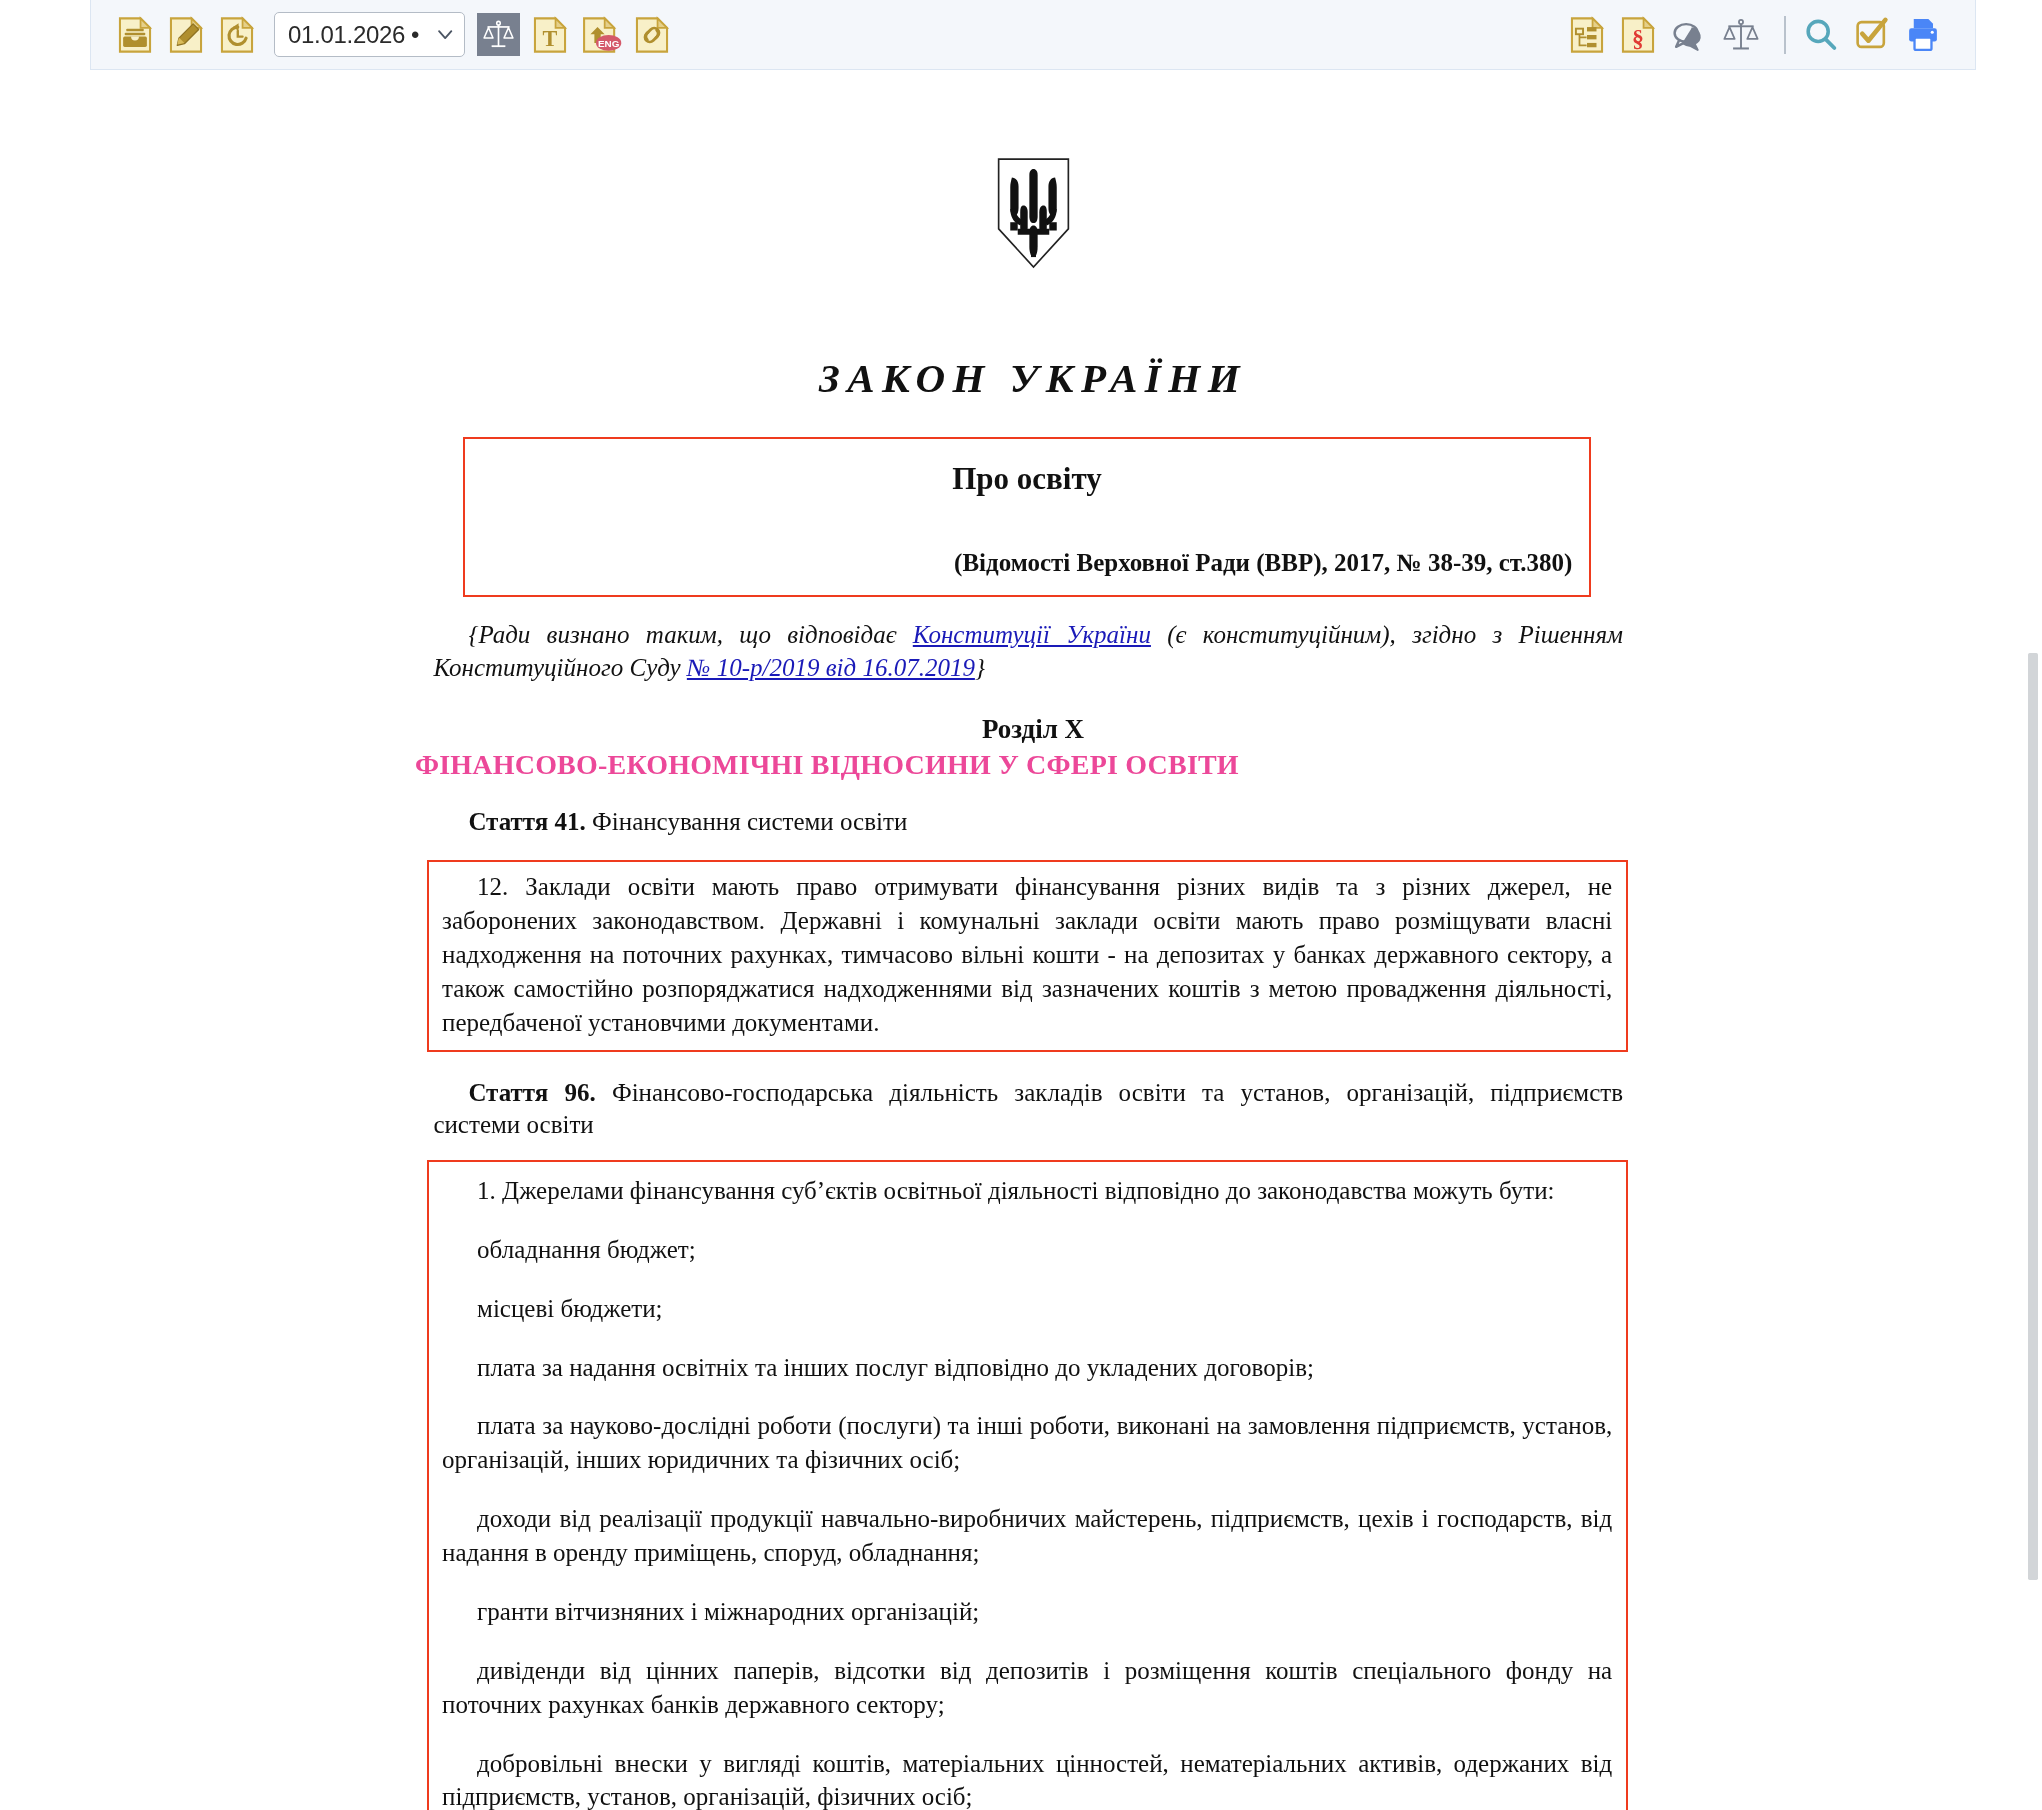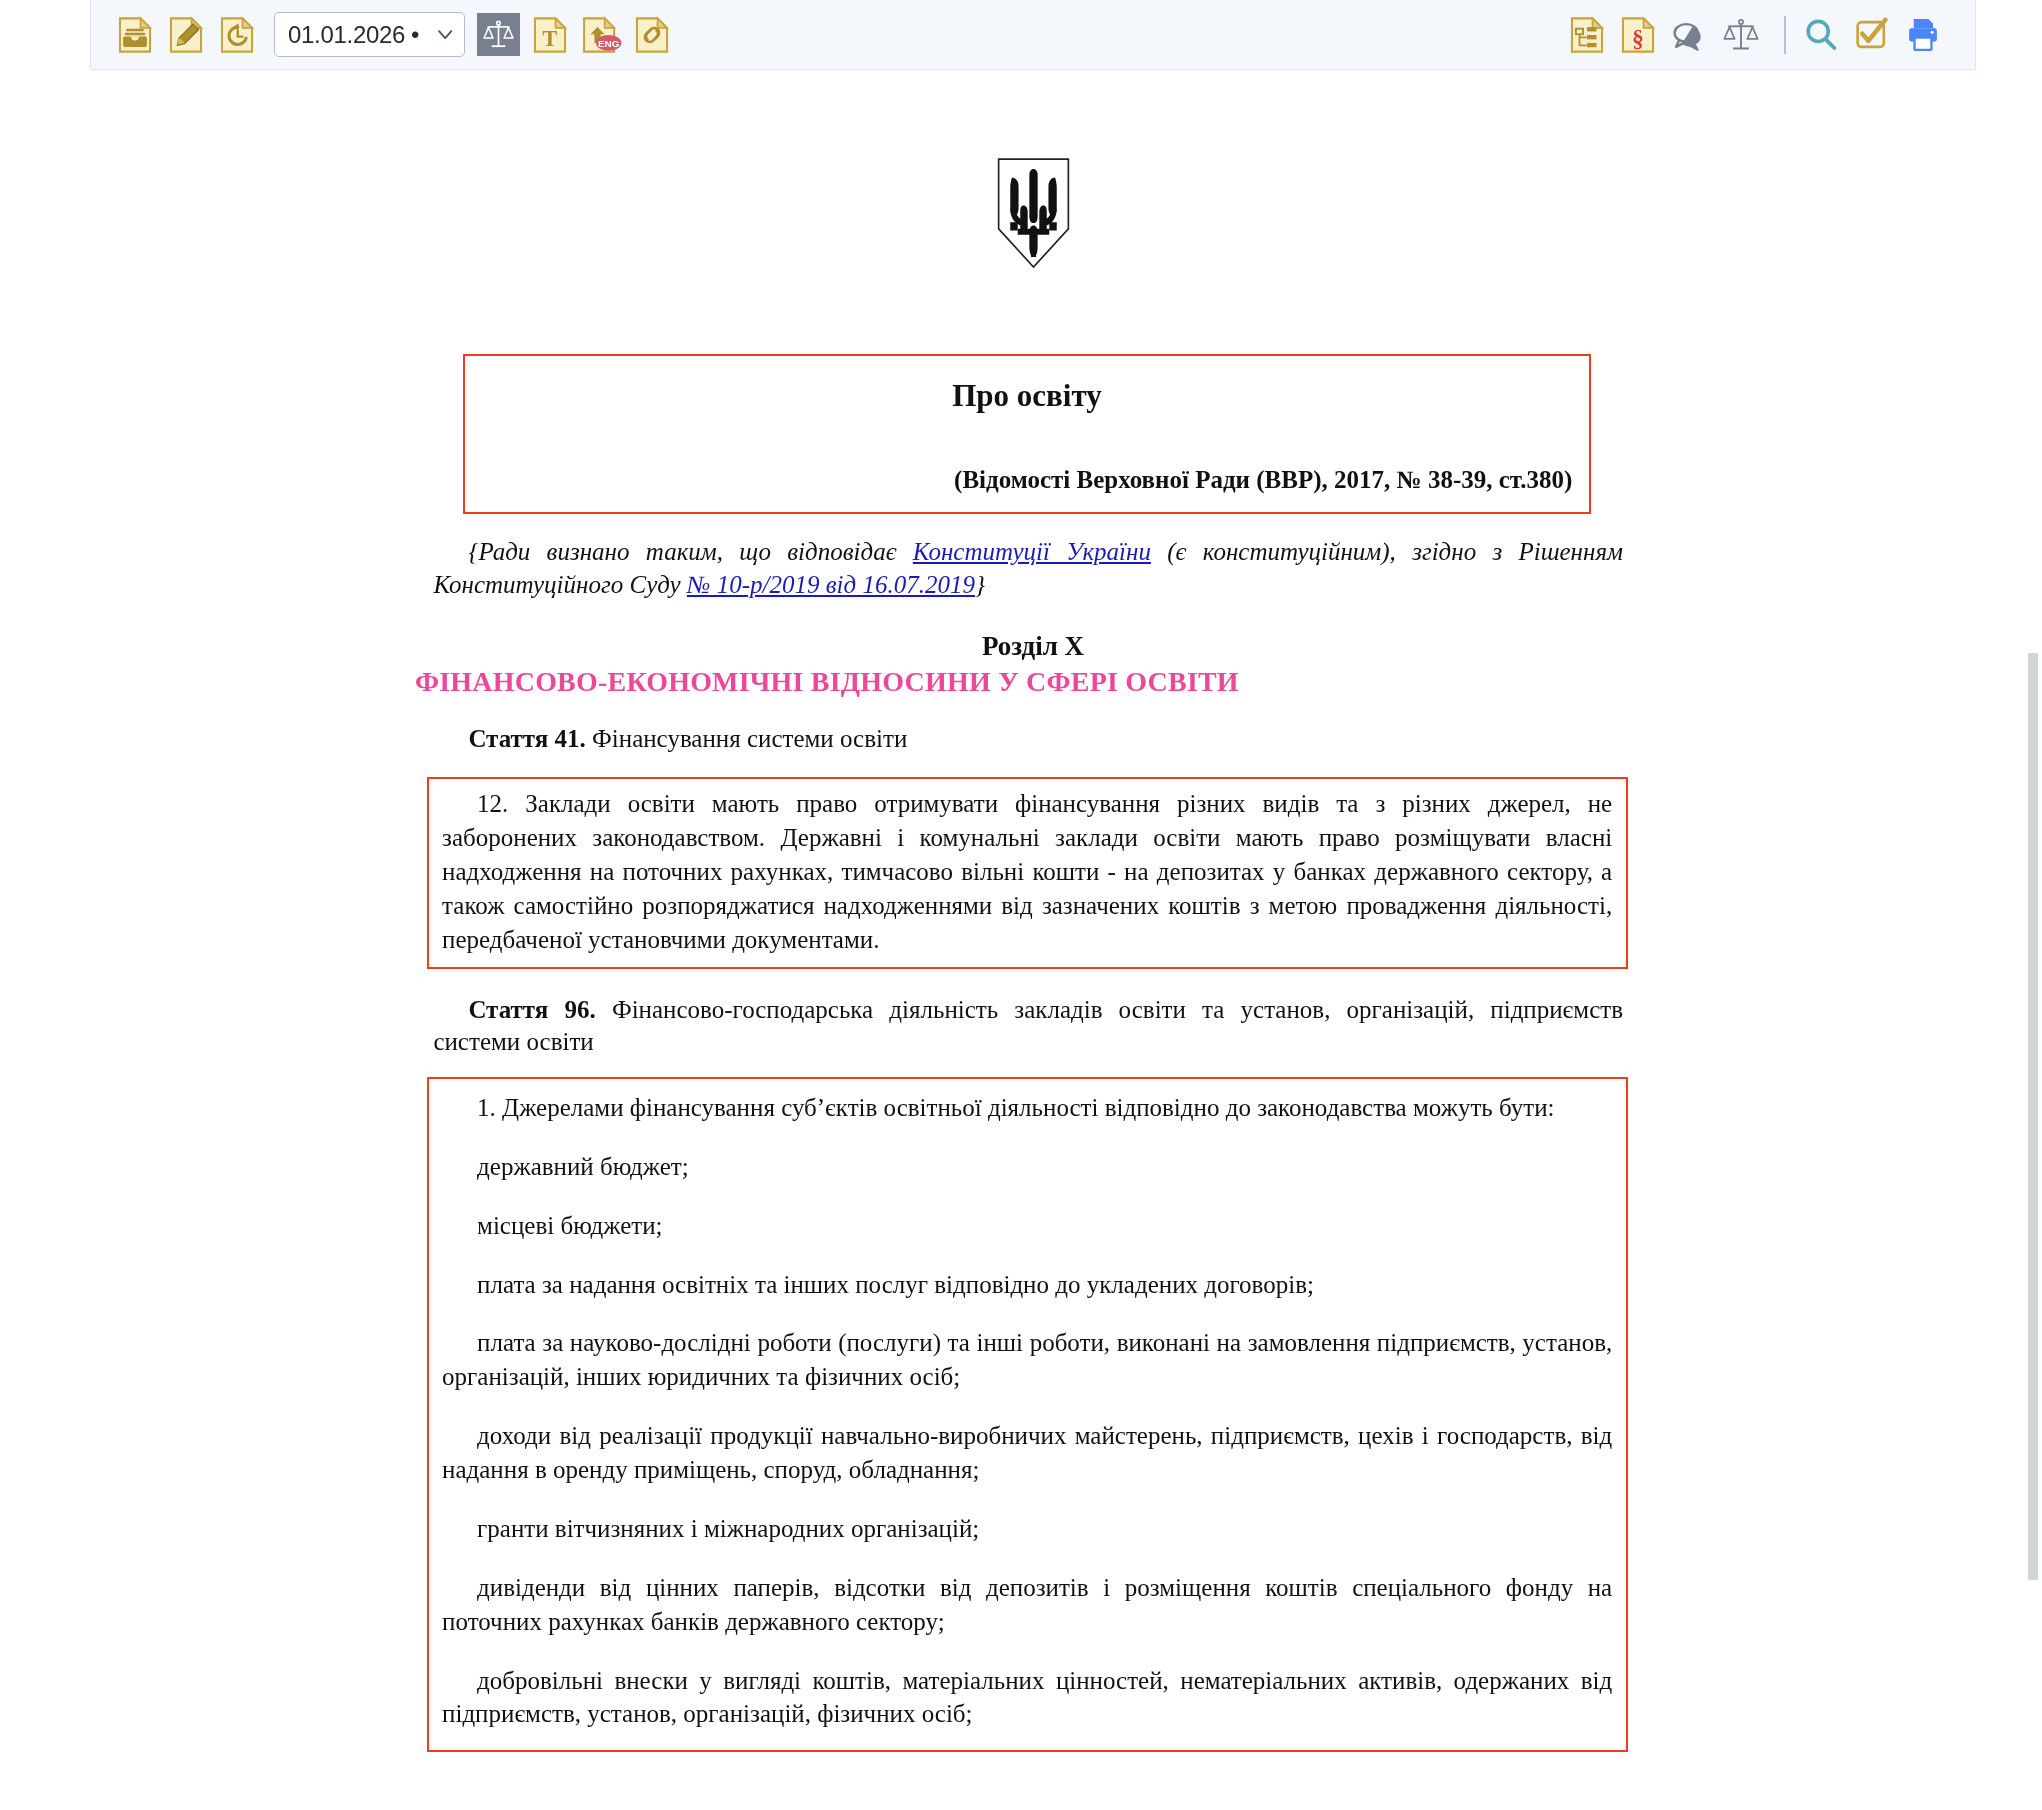--- a/index.html
+++ b/index.html
@@ -371,20 +371,21 @@
           <path d="M69 78 h9 v10 h-9 Z"></path>
           <path d="M31 86 h38 v7 H31 Z"></path>
           <path d="M38 58 c3 0 5 3 5 8 v18 c0 5 -2 8 -5 8 c-3 0 -4 -3 -4 -8 V66 c0 -5 1 -8 4 -8 Z"></path>
           <path d="M62 58 c-3 0 -5 3 -5 8 v18 c0 5 2 8 5 8 c3 0 4 -3 4 -8 V66 c0 -5 -1 -8 -4 -8 Z"></path>
           <path d="M50 82 c3 0 5 3 5 8 v18 c0 7 -2 12 -5 12 c-3 0 -5 -5 -5 -12 V90 c0 -5 2 -8 5 -8 Z"></path>
           <path d="M47 96 h6 v24 h-6 Z"></path>
         </g>
       </svg>
     </div>
 
+    <div id="law-title">ЗАКОН УКРАЇНИ</div>
 
     <div id="title-box" class="hl-box">
       <div id="doc-name">Про освіту</div>
       <div id="doc-ref">(Відомості Верховної Ради (ВВР), 2017, № 38-39, ст.380)</div>
     </div>
 
     <div id="note">
       <span>{Ради визнано таким, що відповідає </span><a class="doclink">Конституції України</a><span> (є конституційним), згідно з Рішенням Конституційного Суду </span><a class="doclink">№ 10-р/2019 від 16.07.2019</a><span>}</span>
     </div>
 
@@ -398,21 +399,21 @@
     <div id="para12-box" class="hl-box">
       <p id="para12">12. Заклади освіти мають право отримувати фінансування різних видів та з різних джерел, не заборонених законодавством. Державні і комунальні заклади освіти мають право розміщувати власні надходження на поточних рахунках, тимчасово вільні кошти - на депозитах у банках державного сектору, а також самостійно розпоряджатися надходженнями від зазначених коштів з метою провадження діяльності, передбаченої установчими документами.</p>
     </div>
 
     <div class="article-head">
       <b>Стаття 96.</b><span> Фінансово-господарська діяльність закладів освіти та установ, організацій, підприємств системи освіти</span>
     </div>
 
     <div id="sources-box" class="hl-box">
       <p class="src-para">1. Джерелами фінансування суб’єктів освітньої діяльності відповідно до законодавства можуть бути:</p>
-      <p class="src-para">державний бюджет;</p>
+      <p class="src-para">обладнання бюджет;</p>
       <p class="src-para">місцеві бюджети;</p>
       <p class="src-para">плата за надання освітніх та інших послуг відповідно до укладених договорів;</p>
       <p class="src-para">плата за науково-дослідні роботи (послуги) та інші роботи, виконані на замовлення підприємств, установ, організацій, інших юридичних та фізичних осіб;</p>
       <p class="src-para">доходи від реалізації продукції навчально-виробничих майстерень, підприємств, цехів і господарств, від надання в оренду приміщень, споруд, обладнання;</p>
       <p class="src-para">гранти вітчизняних і міжнародних організацій;</p>
       <p class="src-para">дивіденди від цінних паперів, відсотки від депозитів і розміщення коштів спеціального фонду на поточних рахунках банків державного сектору;</p>
       <p class="src-para">добровільні внески у вигляді коштів, матеріальних цінностей, нематеріальних активів, одержаних від підприємств, установ, організацій, фізичних осіб;</p>
 
     </div>
 

